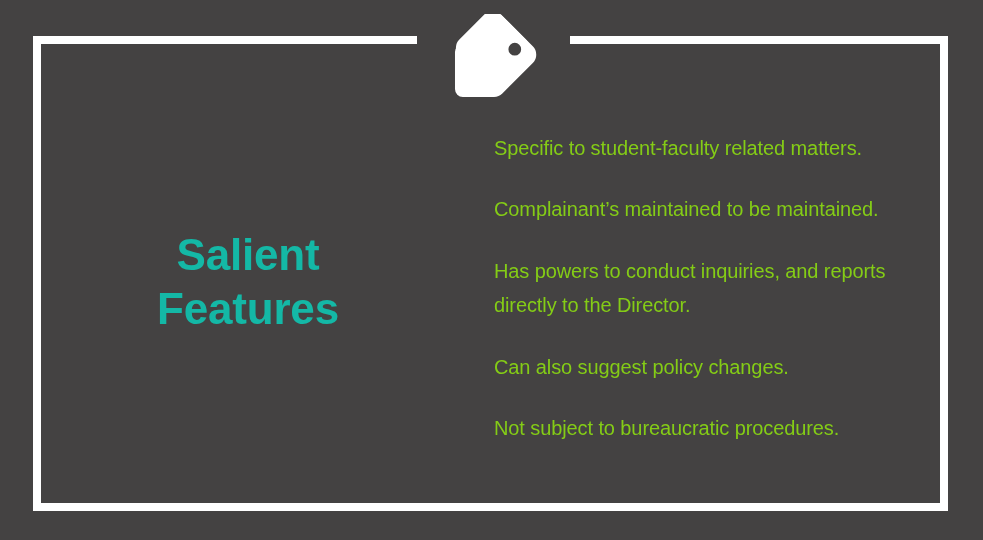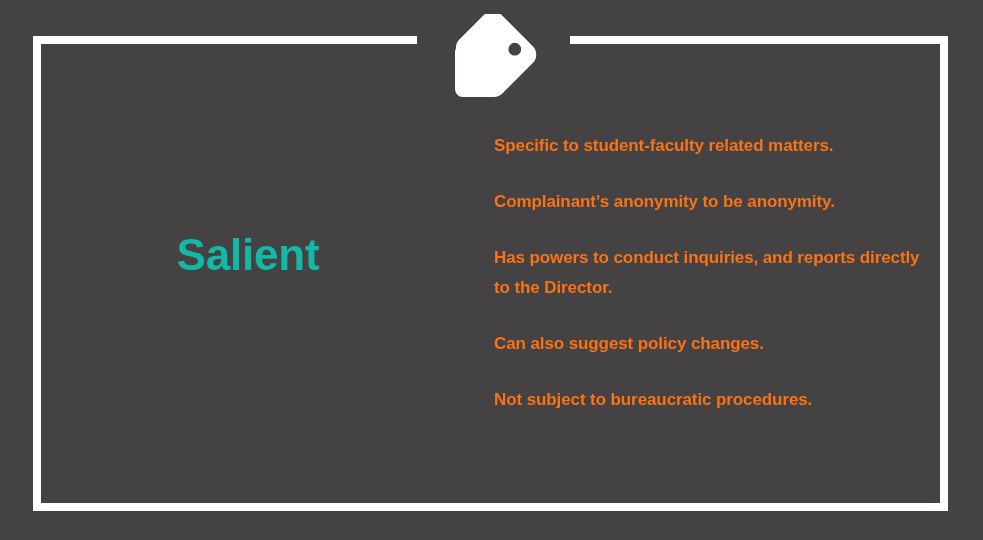--- a/index.html
+++ b/index.html
@@ -64,23 +64,23 @@
   }
   .title-line { display: block; }
 
   .bullets {
     position: absolute;
     left: 494px;
     top: 131px;
     width: 432px;
   }
   .bullet {
-    color: #f97316;
-    font-size: 17px;
-    font-weight: bold;
+    color: #84cc16;
+    font-size: 20px;
+    font-weight: normal;
     line-height: 1.72;
     letter-spacing: -0.1px;
     margin: 0 0 27px 0;
   }
   .bullet:last-child { margin-bottom: 10px; }
 </style>
 </head>
 <body>
 
 <div class="slide">
@@ -98,24 +98,25 @@
         <rect x="8" y="10" width="60" height="60" rx="12" fill="#ffffff"></rect>
         <circle cx="55" cy="25" r="6.5" fill="#444242"></circle>
       </g>
     </svg>
   </div>
 
   <div class="content">
 
     <div class="title-block">
       <span class="title-line">Salient</span>
+      <span class="title-line">Features</span>
     </div>
 
     <div class="bullets">
       <p class="bullet">Specific to student-faculty related matters.</p>
-      <p class="bullet">Complainant’s anonymity to be anonymity.</p>
+      <p class="bullet">Complainant’s maintained to be maintained.</p>
       <p class="bullet">Has powers to conduct inquiries, and reports directly to the Director.</p>
       <p class="bullet">Can also suggest policy changes.</p>
       <p class="bullet">Not subject to bureaucratic procedures.</p>
     </div>
 
   </div>
 </div>
 
 </body></html>

